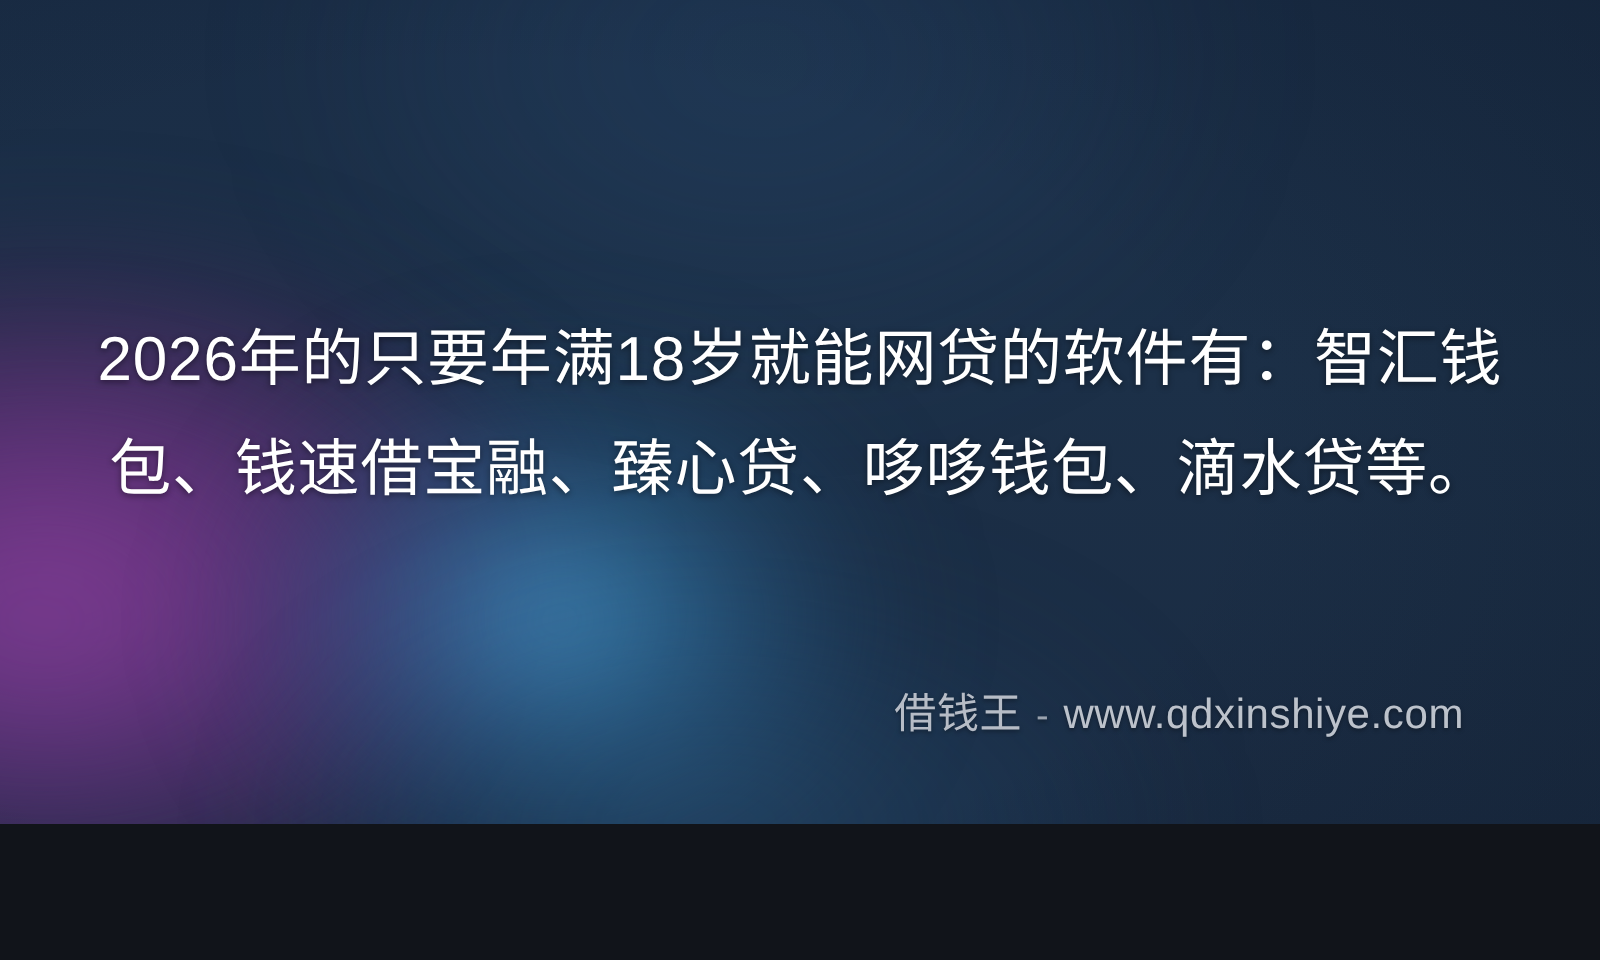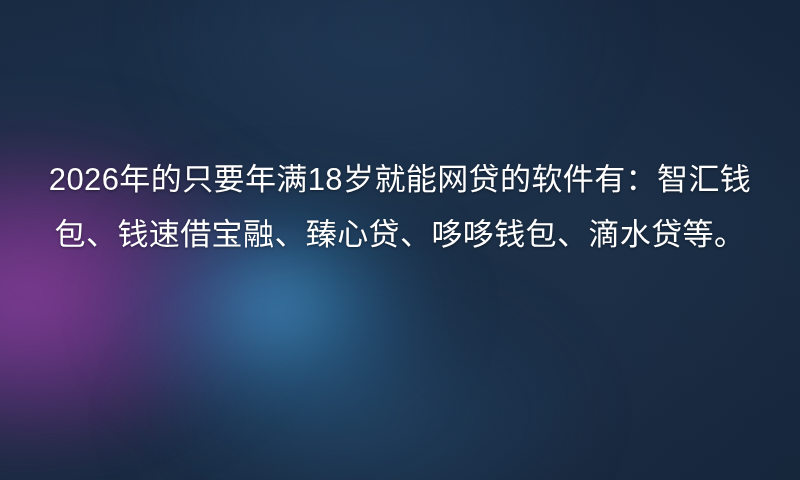--- a/index.html
+++ b/index.html
@@ -8,21 +8,21 @@
     padding: 0;
     background: #11141a;
   }
   body {
     font-family: "Liberation Sans", "DejaVu Sans", sans-serif;
   }
 
   #banner {
     position: relative;
     width: 800px;
-    height: 480px;
+    height: 412px;
     overflow: hidden;
     background-color: #1b2e47;
     
     background-image: linear-gradient(180deg, #1a2d46 0%, #1c3048 45%, #1a2b42 100%);
   }
 
   
   .glow {
     position: absolute;
     pointer-events: none;
@@ -155,14 +155,19 @@
 
   <div class="glow" id="glow-purple"></div>
   <div class="glow" id="glow-violet"></div>
   <div class="glow" id="glow-cyan"></div>
   <div class="glow" id="glow-teal-low"></div>
   <div class="glow" id="glow-top-haze"></div>
   <div id="vignette"></div>
 
   <div id="headline">2026年的只要年满18岁就能网贷的软件有：智汇钱包、钱速借宝融、臻心贷、哆哆钱包、滴水贷等。</div>
 
+  <div id="watermark">
+    <span class="wm-brand">借钱王</span>
+    <span class="wm-sep">-</span>
+    <span class="wm-url">www.qdxinshiye.com</span>
+  </div>
 
 </div>
 
 </body></html>

